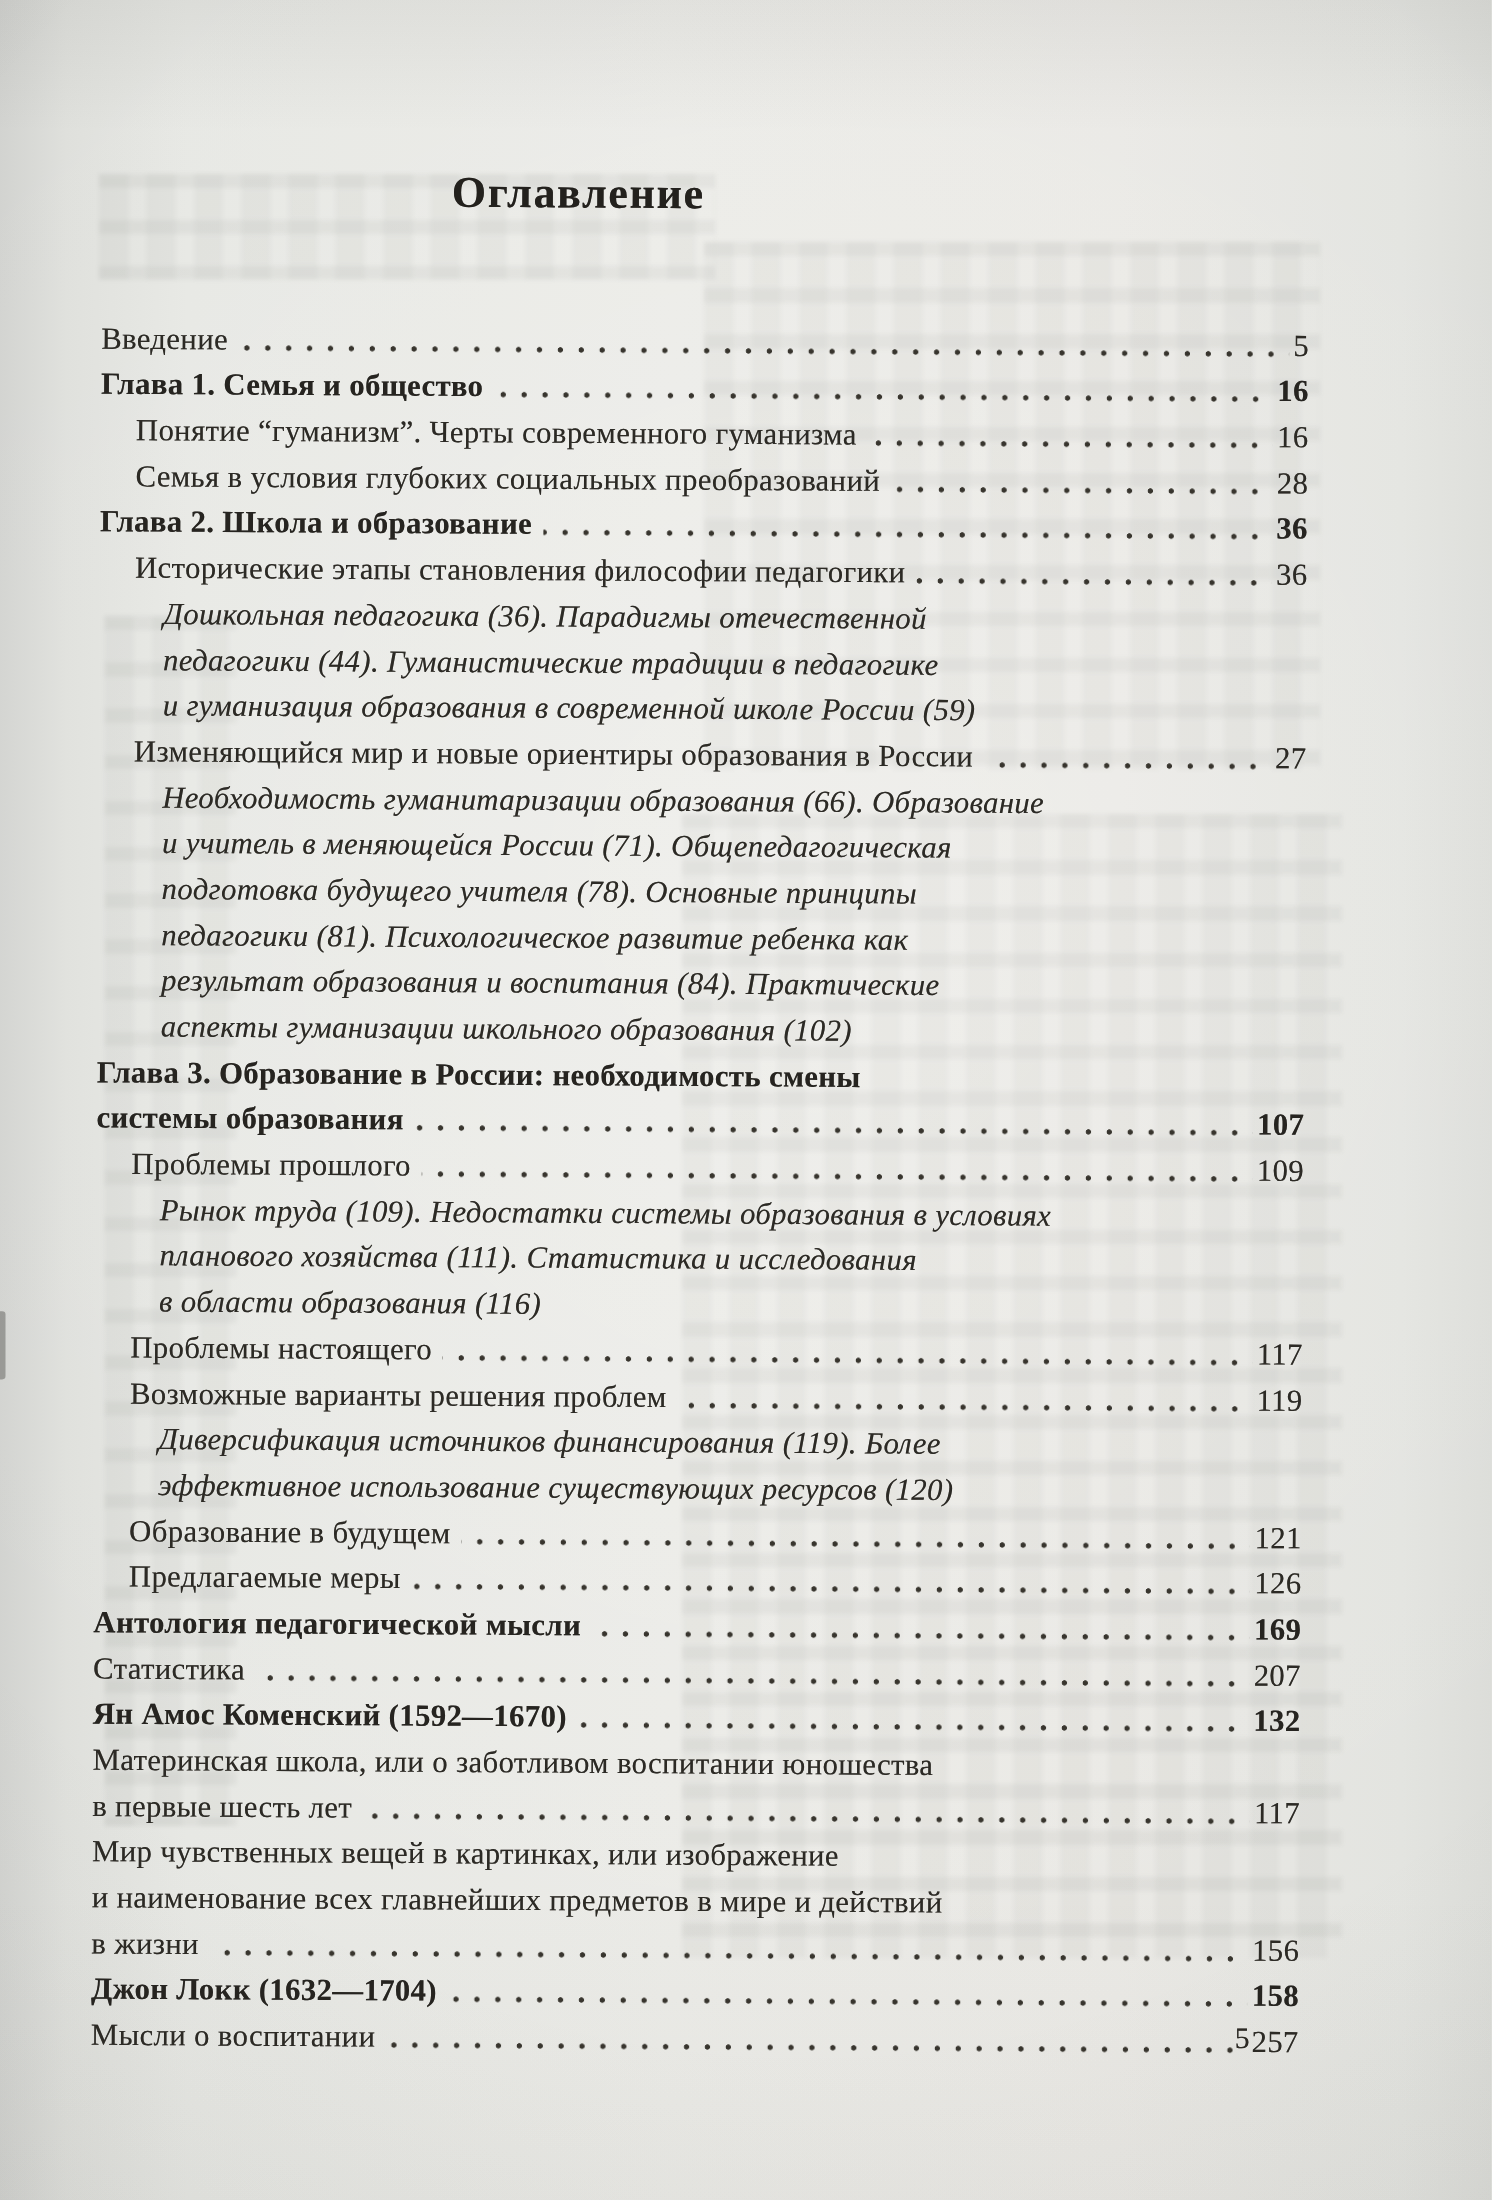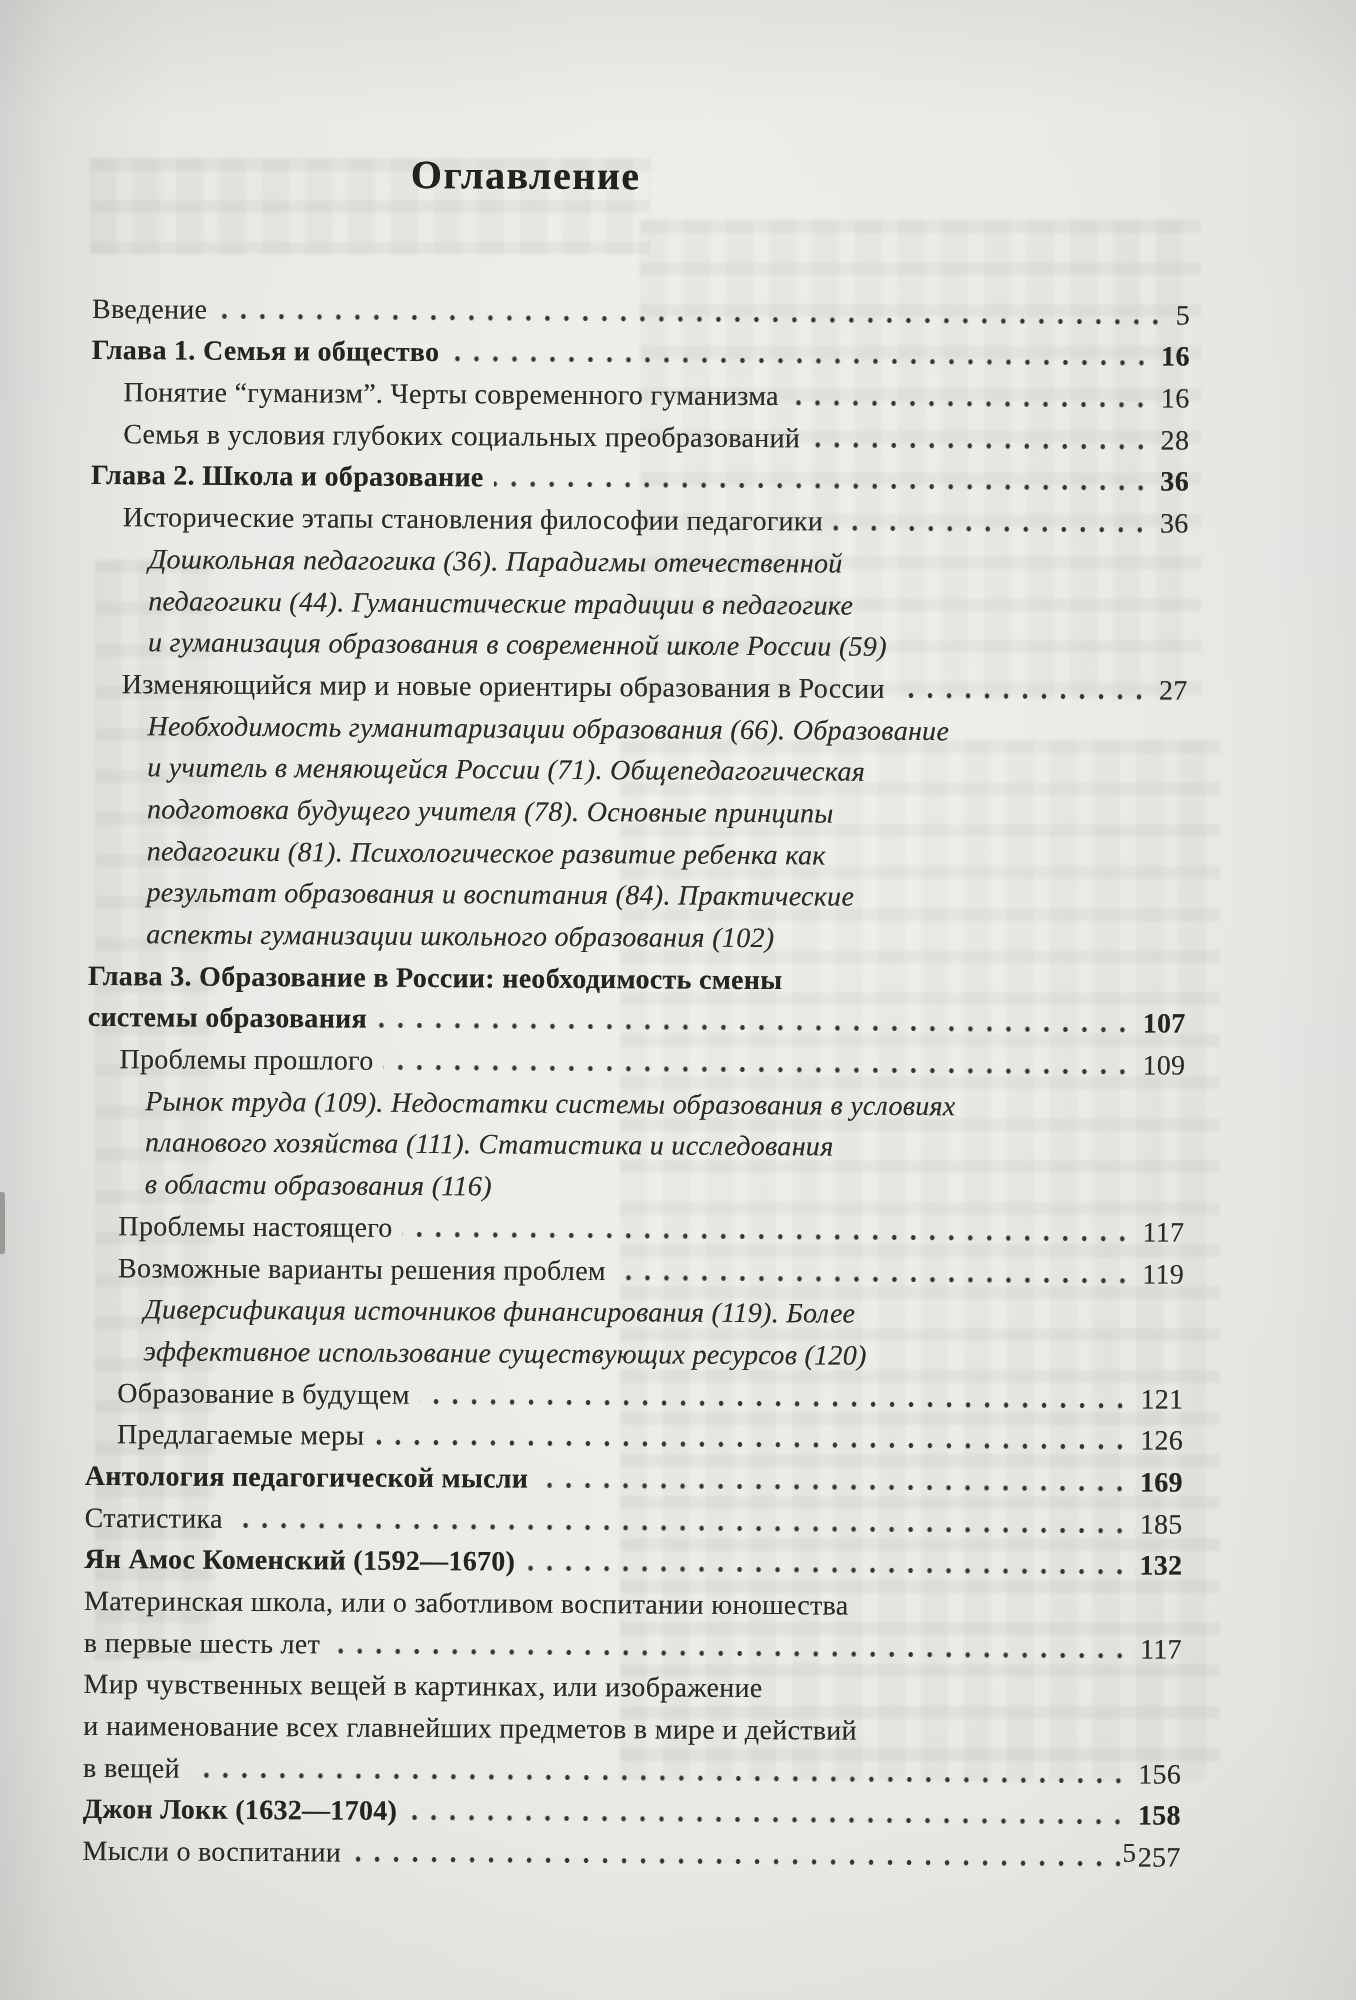--- a/index.html
+++ b/index.html
@@ -197,21 +197,21 @@
         <span class="pagenum">126</span>
       </div>
       <div class="row lvl0 bold">
         <span class="label">Антология педагогической мысли</span>
         <span class="leader"></span>
         <span class="pagenum">169</span>
       </div>
       <div class="row lvl0">
         <span class="label">Статистика</span>
         <span class="leader"></span>
-        <span class="pagenum">185</span>
+        <span class="pagenum">207</span>
       </div>
       <div class="row lvl0 bold">
         <span class="label">Ян Амос Коменский (1592—1670)</span>
         <span class="leader"></span>
         <span class="pagenum">132</span>
       </div>
       <div class="row lvl0">
         <span class="label">Материнская школа, или о заботливом воспитании юношества</span>
       </div>
       <div class="row lvl0">
@@ -219,21 +219,21 @@
         <span class="leader"></span>
         <span class="pagenum">117</span>
       </div>
       <div class="row lvl0">
         <span class="label">Мир чувственных вещей в картинках, или изображение</span>
       </div>
       <div class="row lvl0">
         <span class="label">и наименование всех главнейших предметов в мире и действий</span>
       </div>
       <div class="row lvl0">
-        <span class="label">в вещей</span>
+        <span class="label">в жизни</span>
         <span class="leader"></span>
         <span class="pagenum">156</span>
       </div>
       <div class="row lvl0 bold">
         <span class="label">Джон Локк (1632—1704)</span>
         <span class="leader"></span>
         <span class="pagenum">158</span>
       </div>
       <div class="row lvl0">
         <span class="label">Мысли о воспитании</span>

